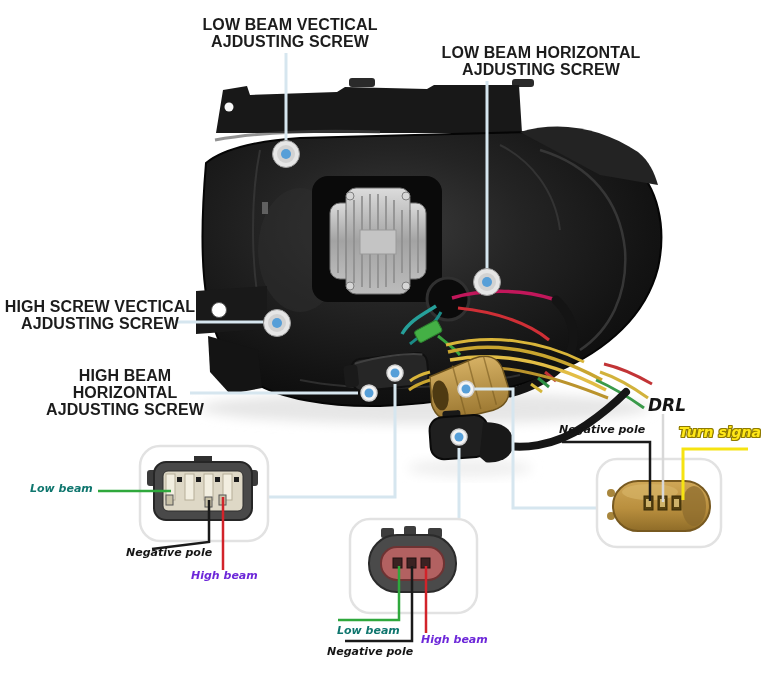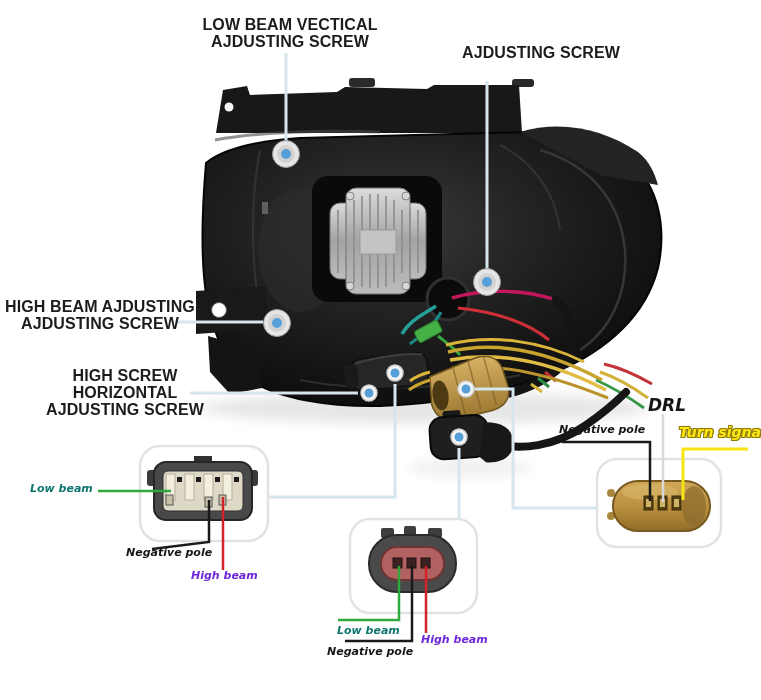--- a/index.html
+++ b/index.html
@@ -276,28 +276,29 @@
       <circle cx="459" cy="437" r="4.5" fill="#579fd8"></circle>
     </g>
   </g>
 </svg>
 
 <div class="callout-label" style="left:190px; top:16px;">
   <span>LOW BEAM VECTICAL</span>
   <span>AJDUSTING SCREW</span>
 </div>
 <div class="callout-label" style="left:441px; top:44px;">
+  <span>LOW BEAM HORIZONTAL</span>
   <span>AJDUSTING SCREW</span>
 </div>
 <div class="callout-label" style="left:0px; top:298px;">
-  <span>HIGH BEAM AJDUSTING</span>
+  <span>HIGH SCREW VECTICAL</span>
   <span>AJDUSTING SCREW</span>
 </div>
 <div class="callout-label" style="left:25px; top:367px;">
-  <span>HIGH SCREW HORIZONTAL</span>
+  <span>HIGH BEAM HORIZONTAL</span>
   <span>AJDUSTING SCREW</span>
 </div>
 
 <div class="pin-label green" style="left:30px; top:482px;">Low beam</div>
 <div class="pin-label" style="left:126px; top:546px;">Negative pole</div>
 <div class="pin-label red" style="left:191px; top:569px;">High beam</div>
 
 <div class="pin-label green" style="left:337px; top:624px;">Low beam</div>
 <div class="pin-label red" style="left:421px; top:633px;">High beam</div>
 <div class="pin-label" style="left:327px; top:645px;">Negative pole</div>

